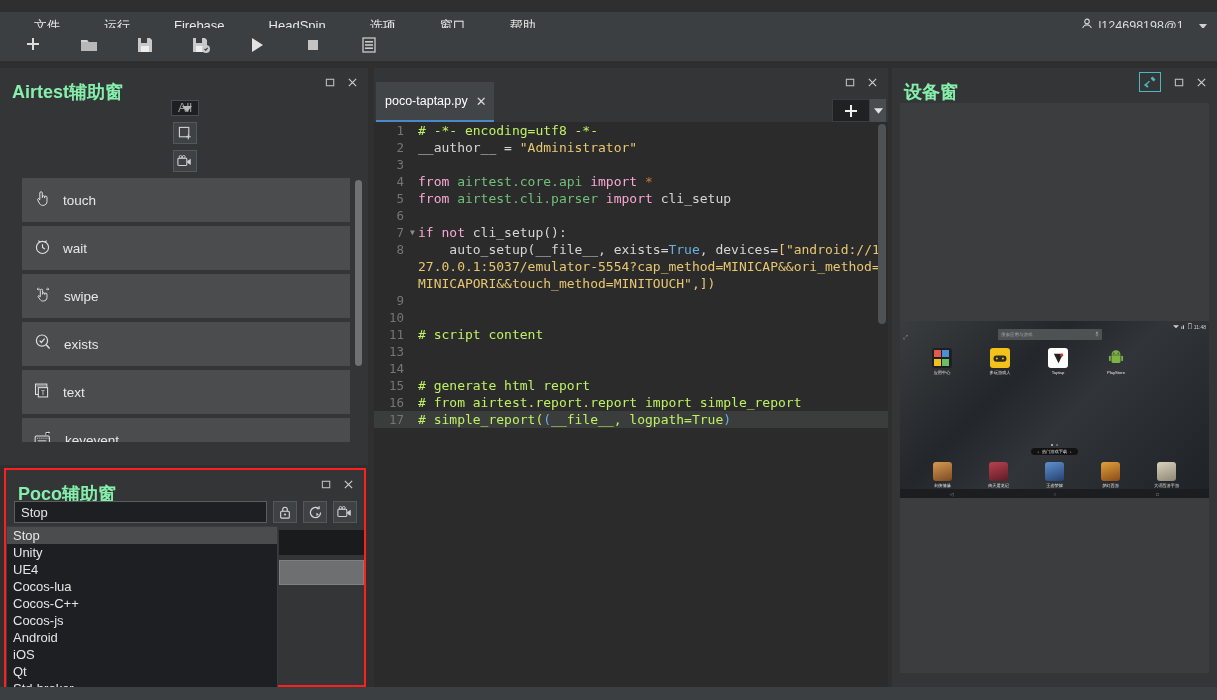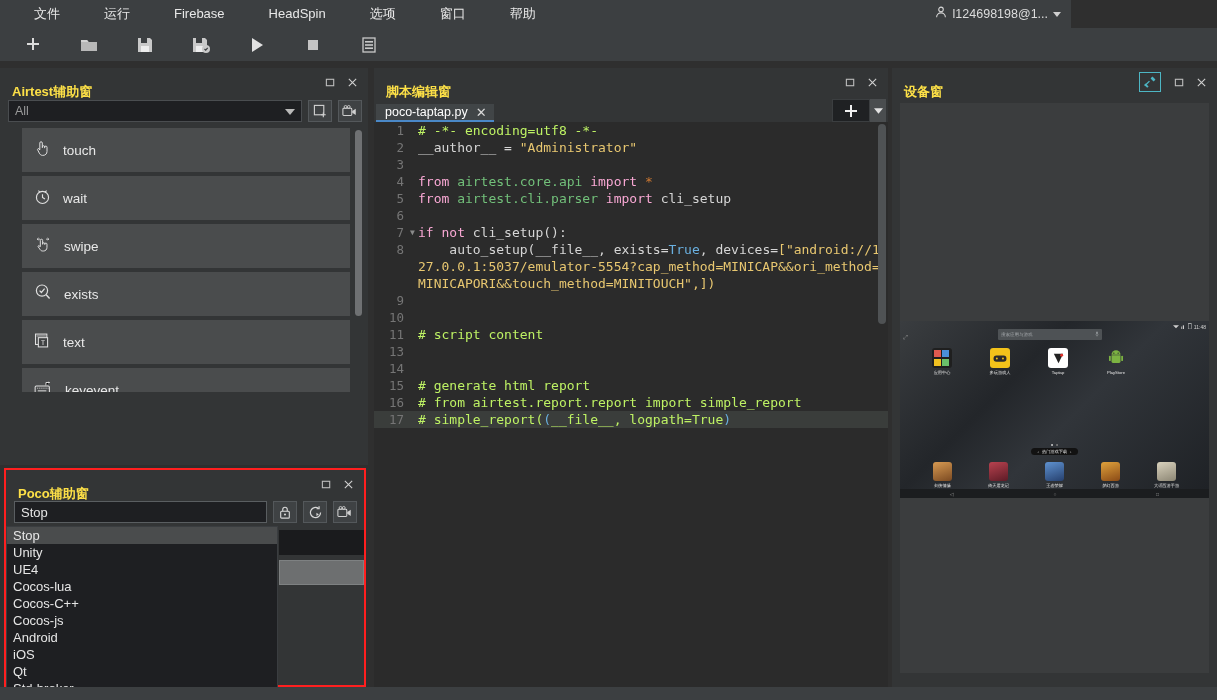--- a/index.html
+++ b/index.html
@@ -7,21 +7,21 @@
     width: 1217px; height: 700px;
     background: #2b2b2b;
     font-family: "Liberation Sans", sans-serif;
     overflow: hidden;
     color: #d6d6d6;
   }
   #app { position: relative; width: 1217px; height: 700px; background: #2f2f2f; }
 
   
   .menubar {
-    position: absolute; left: 0; top: 0; width: 1071px; height: 28px;
+    position: absolute; left: 0; top: 12px; width: 1217px; height: 28px;
     background: #3c3f41; display: flex; align-items: center;
   }
   .menubar-items { display: flex; align-items: center; height: 28px; padding-left: 12px; }
   .menu-item {
     font-size: 13px; color: #e8e8e8; padding: 0 22px; height: 28px;
     line-height: 28px; cursor: default; white-space: nowrap;
   }
   .menu-spacer { flex: 1; }
   .user-area {
     display: flex; align-items: center; gap: 5px; padding-right: 10px; height: 28px;
@@ -42,30 +42,30 @@
     margin-left: 10px;
   }
   .tb-btn svg { display: block; }
 
   
   .panel { position: absolute; background: #333536; }
   .panel-head {
     height: 28px; display: flex; align-items: center; padding: 0 6px 0 12px;
     background: #333536;
   }
-  .panel-title { font-size: 13px; font-weight: bold; color: #fde047; white-space: nowrap; margin-top: 20px; }
+  .panel-title { font-size: 18px; font-weight: bold; color: #86efac; white-space: nowrap; margin-top: 20px; }
   .head-spacer { flex: 1; }
   .head-btn {
     width: 20px; height: 20px; display: flex; align-items: center; justify-content: center;
     margin-left: 2px;
   }
 
   
   #airtest-panel { left: 0; top: 68px; width: 368px; height: 397px; }
-  .at-toolrow { display: flex; align-items: center; padding: 4px 6px 4px 8px; gap: 6px; }
+  .at-toolrow { display: flex; align-items: center; padding: 4px 6px 4px 8px; gap: 6px; flex-direction: column; }
   .combo {
     position: relative; flex: 1; height: 22px; background: #1e1f22; border: 1px solid #4a4d50;
     display: flex; align-items: center; padding: 0 6px; font-size: 12.5px; color: #9a9a9a;
   }
   .combo .arrow {
     position: absolute; right: 6px; top: 50%; margin-top: -2px;
     width: 0; height: 0; border-left: 5px solid transparent; border-right: 5px solid transparent;
     border-top: 6px solid #b9b9b9;
   }
   .icon-btn {
@@ -115,21 +115,21 @@
   }
   .dd-opt.selected { background: #4a4c4d; }
 
   
   #editor-panel { left: 374px; top: 68px; width: 514px; height: 619px; background: #333536; }
   .tabrow {
     height: 26px; display: flex; align-items: flex-end; background: #333536;
     padding-left: 2px;
   }
   .tab {
-    height: 18px; display: flex; align-items: center; gap: 8px; padding: 0 7px 0 9px;
+    height: 40px; display: flex; align-items: center; gap: 8px; padding: 0 7px 0 9px;
     background: #414547; font-size: 12.5px; color: #ffffff;
     border-bottom: 2px solid #4a88c7;
   }
   .tab-x { font-size: 13px; color: #d9d9d9; }
   .tabrow-spacer { flex: 1; }
   .add-tab {
     display: flex; align-items: center; height: 23px; margin-right: 2px;
   }
   .add-tab .plus-box {
     width: 38px; height: 23px; background: #1f2123; border: 1px solid #3b3e40;

